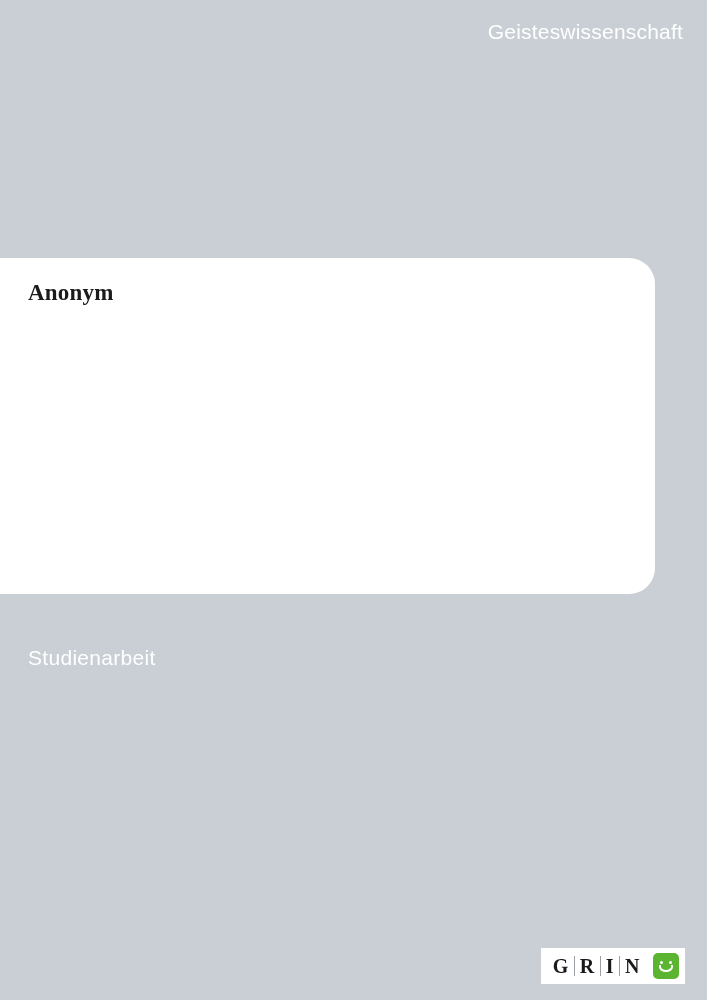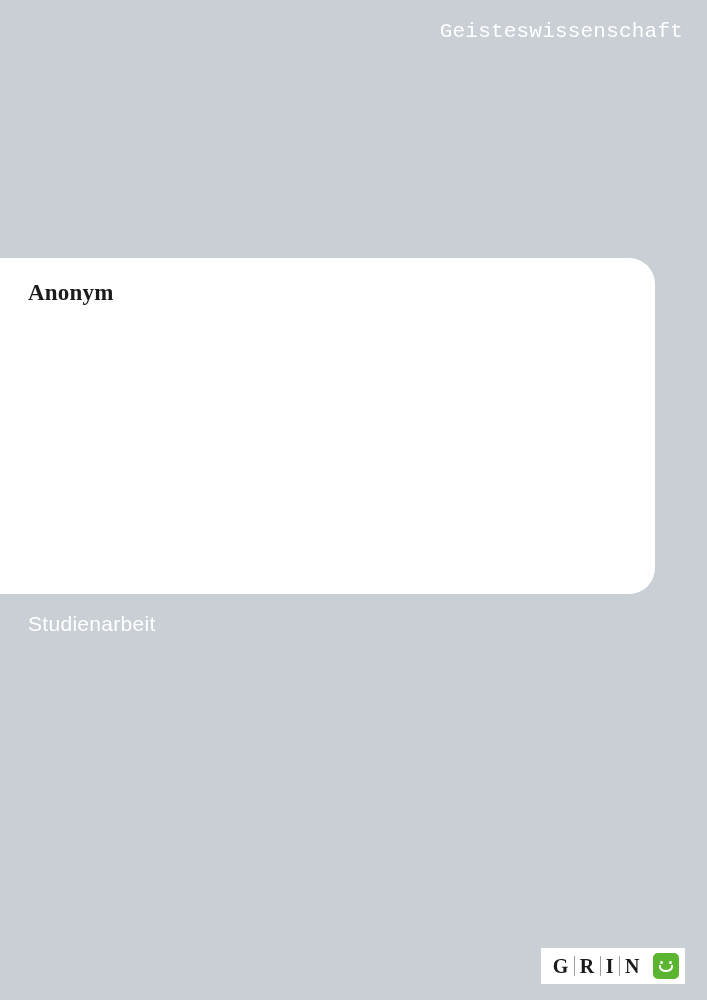--- a/index.html
+++ b/index.html
@@ -18,21 +18,21 @@
     width: 707px;
     height: 1000px;
     background: #c9cfd4;
     box-sizing: border-box;
     overflow: hidden;
   }
   .category {
     position: absolute;
     top: 20px;
     right: 24px;
-    font-family: Liberation Mono, monospace;
+    font-family: Liberation Sans, sans-serif;
     font-size: 21px;
     color: #ffffff;
     letter-spacing: 0.2px;
     white-space: nowrap;
   }
   .title-card {
     position: absolute;
     left: 0;
     top: 258px;
     width: 655px;
@@ -56,21 +56,21 @@
     font-size: 27.5px;
     line-height: 1.43;
     color: #111111;
     margin: 0;
     font-weight: normal;
     letter-spacing: 0.1px;
   }
   .doctype {
     position: absolute;
     left: 28px;
-    top: 612px;
+    top: 646px;
     font-family: "Liberation Sans", sans-serif;
     font-size: 21px;
     color: #ffffff;
     letter-spacing: 0.3px;
   }
   
   .logo {
     position: absolute;
     right: 22px;
     bottom: 16px;

